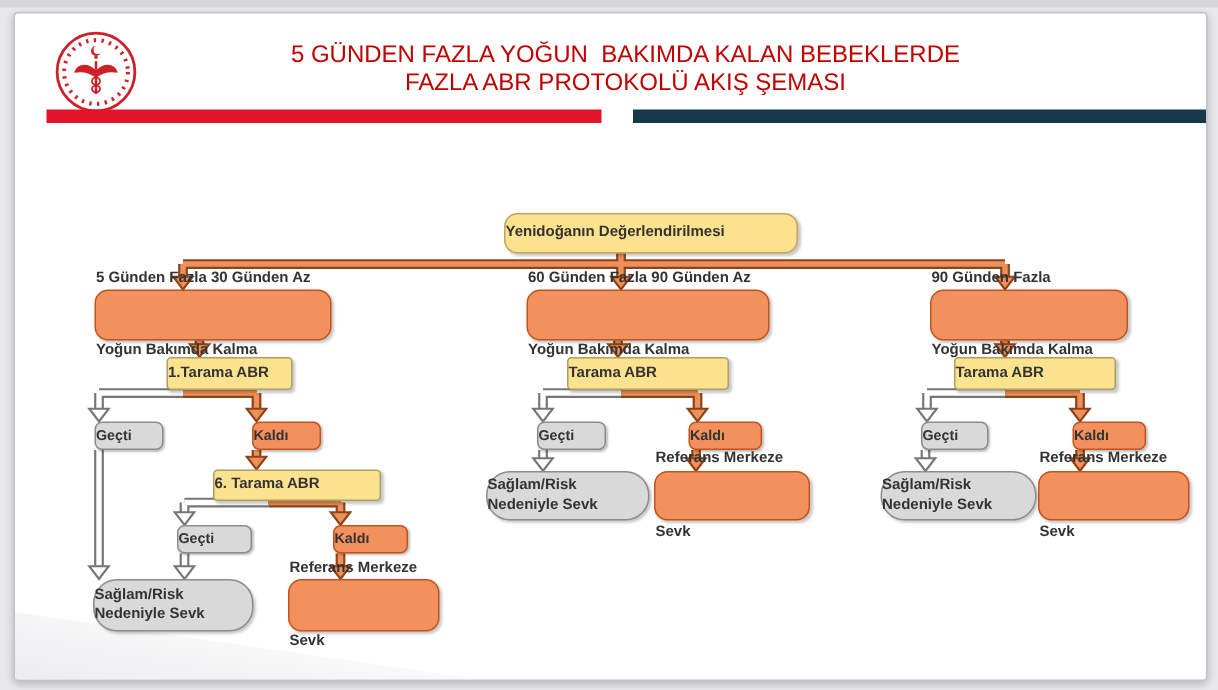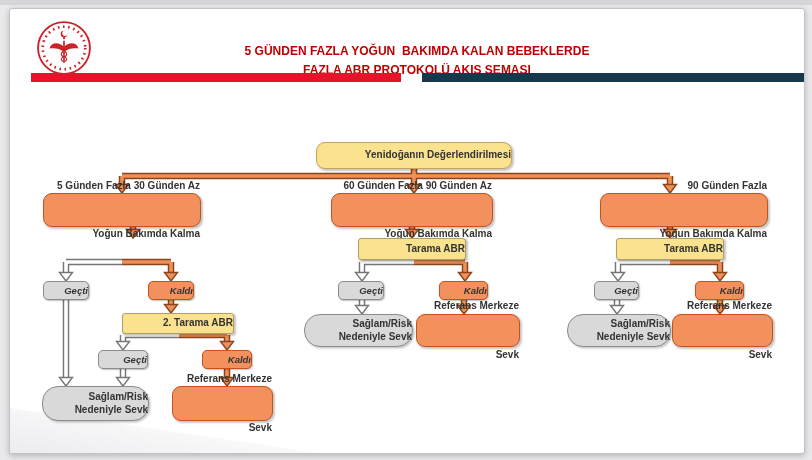--- a/index.html
+++ b/index.html
@@ -15,40 +15,41 @@
     box-shadow:0 2px 6px rgba(0,0,0,.22);
   }
   .slide::after{
     content:'';position:absolute;left:0;bottom:0;width:310px;height:60px;
     background:linear-gradient(to right top,#ececef,rgba(255,255,255,0) 70%);
     clip-path:polygon(0 100%,100% 100%,0 25%);
     pointer-events:none;
   }
   .logo{position:absolute;left:26px;top:11px;width:56px;height:56px;}
   .title{
-    position:absolute;left:120px;right:100px;top:33px;text-align:center;
-    color:var(--title_red);font-weight:bold;font-size:12px;line-height:19px;
+    position:absolute;left:120px;right:100px;top:18px;text-align:center;
+    color:var(--title_red);font-weight:normal;font-size:16px;line-height:19px;
   }
   .title-line{white-space:pre;display:block;}
   .bar{position:absolute;top:64px;height:9px;}
   .bar-red{left:21px;width:370px;background:var(--bar_red);}
   .bar-dark{left:412px;width:382px;background:var(--bar_dark);}
   #connectors{position:absolute;left:0;top:0;}
   .node{
     position:absolute;box-sizing:border-box;z-index:2;
-    display:flex;flex-direction:column;align-items:flex-end;justify-content:center;
+    display:flex;flex-direction:column;align-items:flex-start;justify-content:center;
     text-align:center;font-weight:600;color:var(--text_dark);
     font-size:10px;line-height:1.25;
     box-shadow:1.5px 1.5px 2px rgba(0,0,0,.22);
+    margin-left:20px;
   }
   .orangebox{background:var(--orange_fill);border:1.6px solid var(--orange_border);border-radius:9px;gap:36px;}
   .yellowbox{background:var(--yellow_fill);border:1.3px solid var(--yellow_border);border-radius:9px;}
   .yellowbox.rect{border-radius:3px;border-color:#aea063;}
   .graybox{background:var(--gray_fill);border:1.4px solid var(--gray_border);border-radius:16px;}
-  .small{font-size:9.5px;border-radius:5px !important;box-shadow:1px 1px 1.5px rgba(0,0,0,.25);font-style:italic;}
+  .small{font-size:9.5px;border-radius:5px !important;box-shadow:1px 1px 1.5px rgba(0,0,0,.25);}
   .footer{
     position:absolute;left:110px;top:423px;width:684px;text-align:center;
     font-size:8px;font-style:italic;color:#1c1c1c;z-index:2;
   }
   .footer b{font-weight:bold;}
 </style>
 </head>
 <body>
 
 <div class="topstrip"></div>
@@ -166,28 +167,31 @@
     </svg>
 
   <div class="node yellowbox" style="left:306px;top:133px;width:196px;height:27px">
     <span>Yenidoğanın Değerlendirilmesi</span>
   </div>
 
   <div class="node orangebox" style="left:33px;top:184px;width:158px;height:34px">
     <span>5 Günden Fazla 30 Günden Az</span>
     <span>Yoğun Bakımda Kalma</span>
   </div>
+  <div class="node yellowbox rect" style="left:81px;top:229px;width:84px;height:22px">
+    <span>1.Tarama ABR</span>
+  </div>
   <div class="node graybox small" style="left:33px;top:272px;width:46px;height:19px">
     <span>Geçti</span>
   </div>
   <div class="node orangebox small" style="left:138px;top:272px;width:46px;height:19px">
     <span>Kaldı</span>
   </div>
   <div class="node yellowbox rect" style="left:112px;top:304px;width:112px;height:21px">
-    <span>2. Tarama ABR</span>
+    <span>6. Tarama ABR</span>
   </div>
   <div class="node graybox small" style="left:88px;top:341px;width:50px;height:19px">
     <span>Geçti</span>
   </div>
   <div class="node orangebox small" style="left:192px;top:341px;width:50px;height:19px">
     <span>Kaldı</span>
   </div>
   <div class="node graybox" style="left:32px;top:377px;width:107px;height:35px">
     <span>Sağlam/Risk</span>
     <span>Nedeniyle Sevk</span>
@@ -212,21 +216,21 @@
   </div>
   <div class="node graybox" style="left:294px;top:305px;width:109px;height:33px">
     <span>Sağlam/Risk</span>
     <span>Nedeniyle Sevk</span>
   </div>
   <div class="node orangebox" style="left:406px;top:305px;width:104px;height:33px">
     <span>Referans Merkeze</span>
     <span>Sevk</span>
   </div>
 
-  <div class="node orangebox" style="left:590px;top:184px;width:168px;height:34px">
+  <div class="node orangebox" style="left:590px;top:184px;width:132px;height:34px">
     <span>90 Günden Fazla</span>
     <span>Yoğun Bakımda Kalma</span>
   </div>
   <div class="node yellowbox rect" style="left:606px;top:229px;width:108px;height:22px">
     <span>Tarama ABR</span>
   </div>
   <div class="node graybox small" style="left:584px;top:272px;width:45px;height:19px">
     <span>Geçti</span>
   </div>
   <div class="node orangebox small" style="left:685px;top:272px;width:49px;height:19px">

